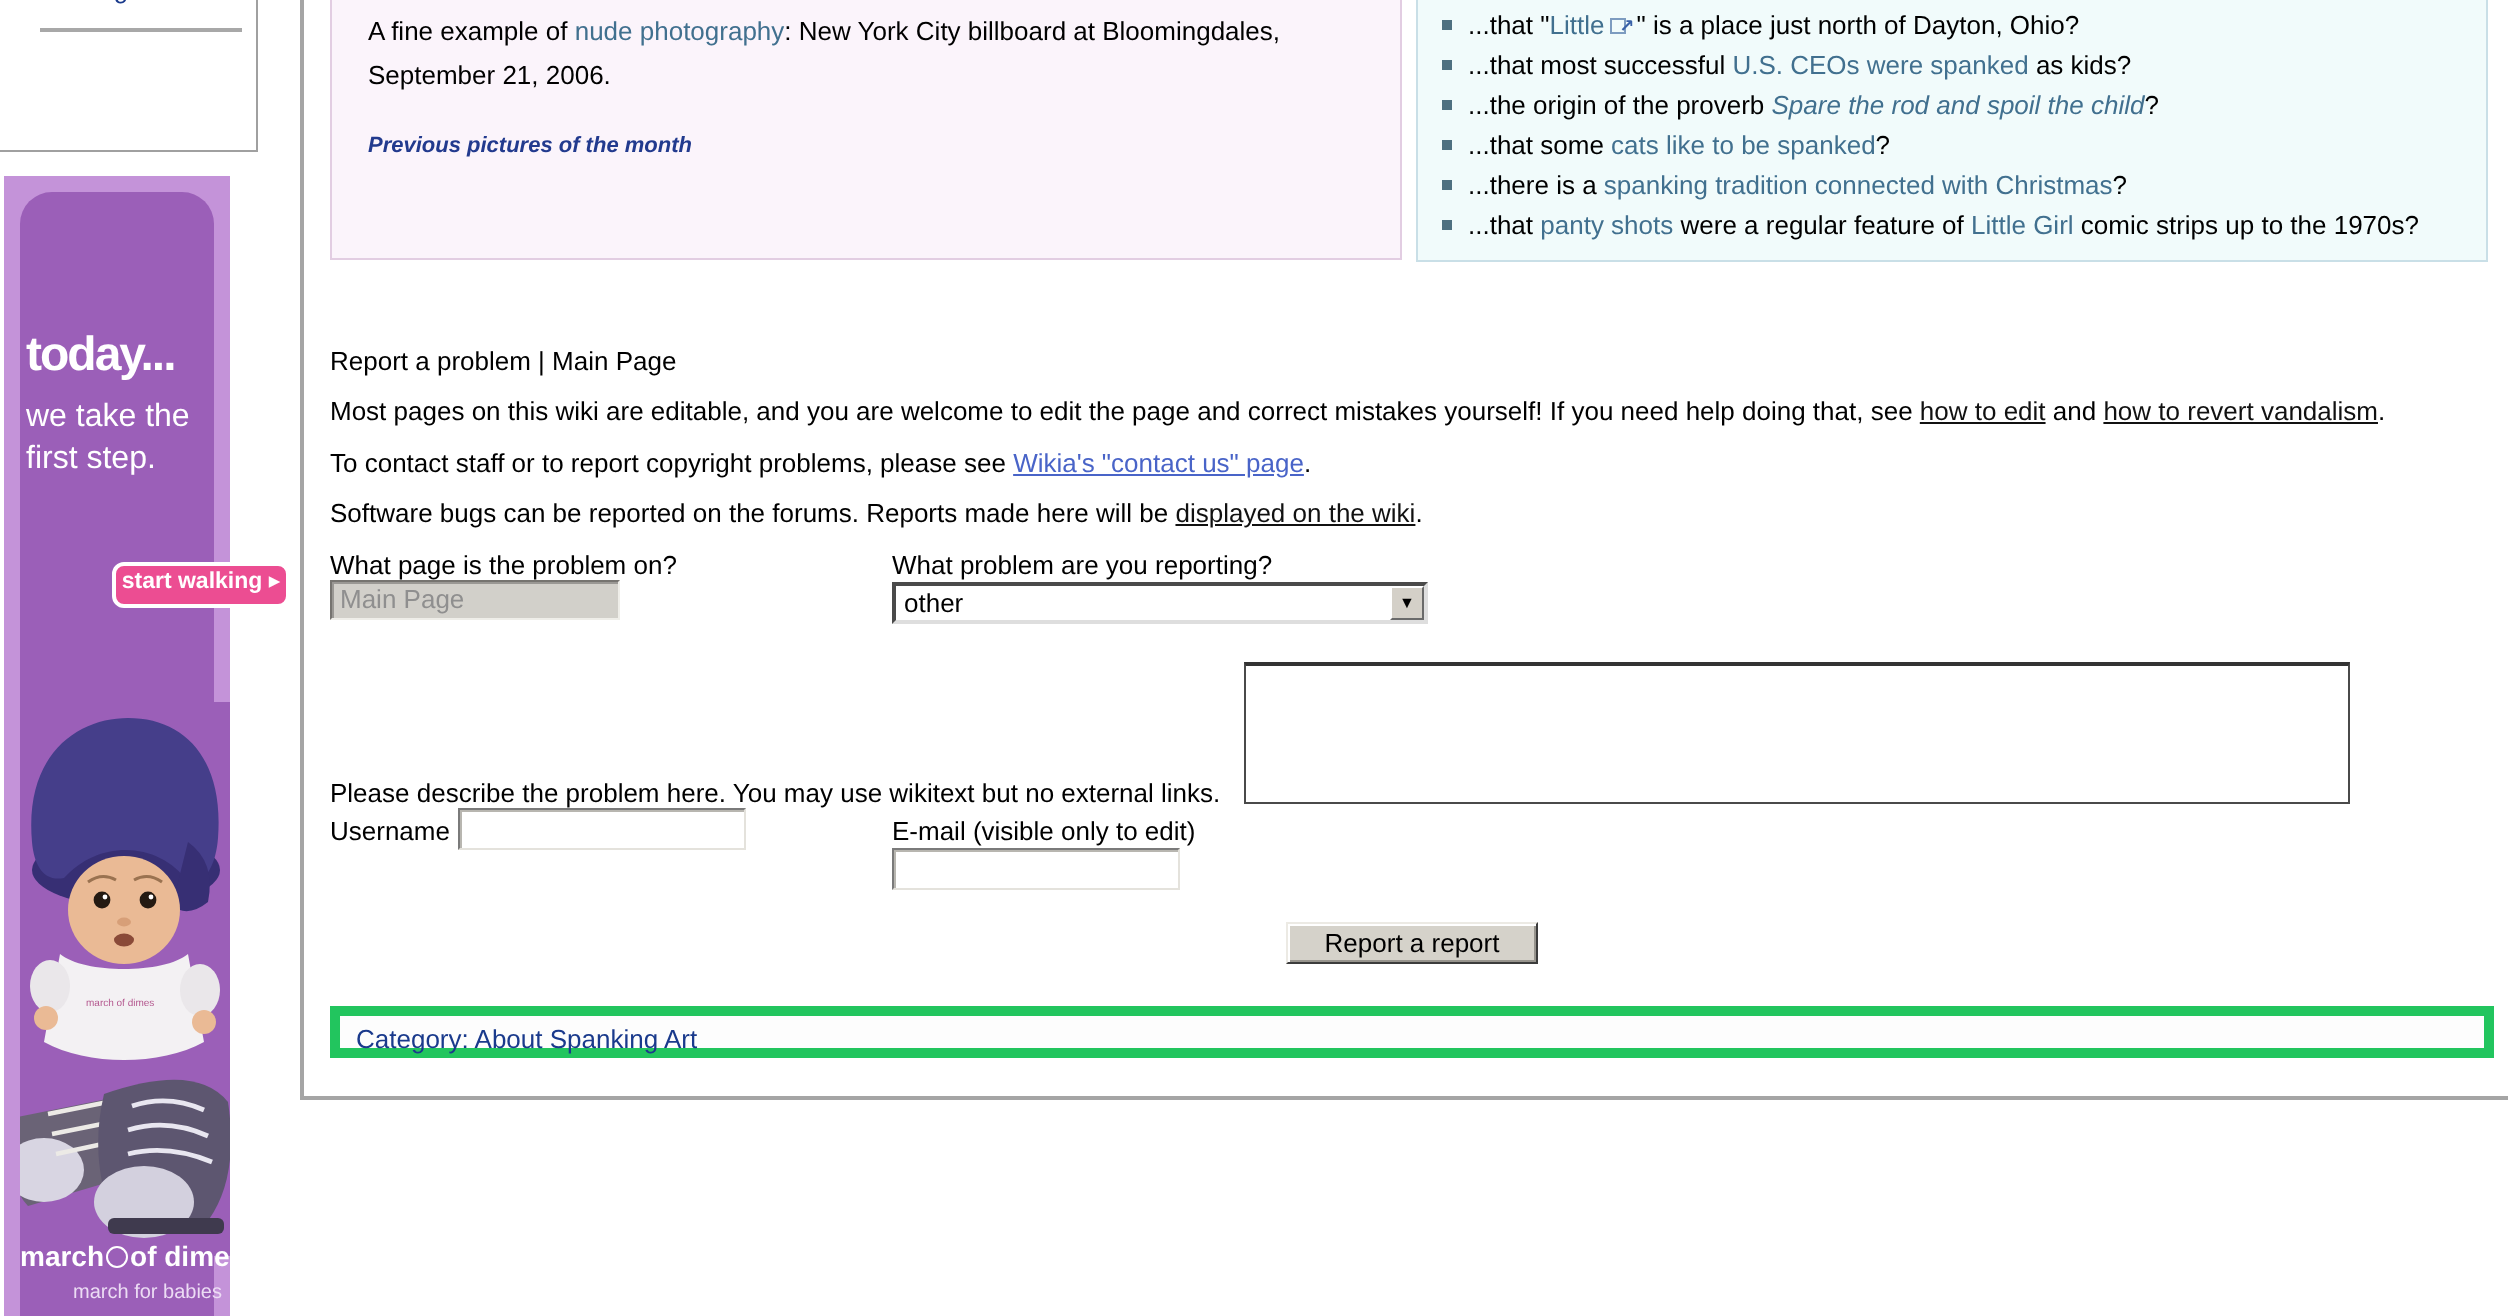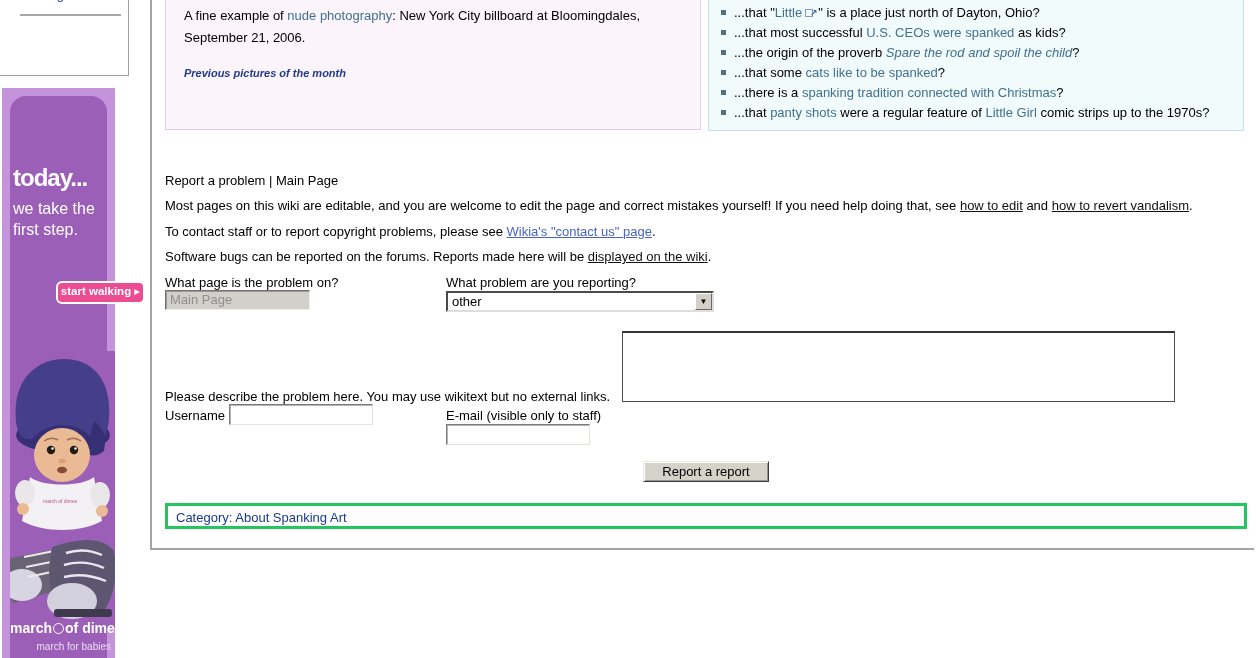--- a/index.html
+++ b/index.html
@@ -82,21 +82,21 @@
     font-family:"Liberation Sans","DejaVu Sans",sans-serif; outline:none; }
   #username-input { left:229px; top:404px; width:144px; height:21px; }
   #email-input { left:446px; top:424px; width:144px; height:21px; }
 
   .report-btn { position:absolute; left:643px; top:461px; width:126px; height:21px; background:#d5d2ca;
     border:1px solid; border-color:#eceae4 #3c3c3c #3c3c3c #eceae4;
     box-shadow:inset 1px 1px 0 #fff, inset -1px -1px 0 #97948d;
     font-size:13px; color:#000; font-family:"Liberation Sans","DejaVu Sans",sans-serif; cursor:pointer; }
 
   .category-box { position:absolute; left:165px; top:503px; width:1082px; height:26px;
-    background:#fdfdfd; border:3px solid #22c55e; font-size:13px; line-height:24px; padding-left:8px; }
+    background:#fdfdfd; border:5px solid #22c55e; font-size:13px; line-height:24px; padding-left:8px; }
   .cat-link { color:#1a3a8c; cursor:pointer; }
 </style>
 </head>
 <body>
 
 <div id="page">
 
   <div class="vote-box">
     <div class="vote-remnant">marriage?</div>
     <div class="vote-divider"></div>
@@ -178,20 +178,20 @@
     <span class="select-value">other</span>
     <span class="select-arrow-btn">▼</span>
   </div>
 
   <textarea class="problem-textarea" id="problem-textarea" style=""></textarea>
   <div class="form-label" style="left:165px; top:389px">Please describe the problem here. You may use wikitext but no external links.</div>
 
   <div class="form-label" style="left:165px; top:408px">Username</div>
   <input type="text" class="text-input" id="username-input" style="">
 
-  <div class="form-label" style="left:446px; top:408px">E-mail (visible only to staff)</div>
+  <div class="form-label" style="left:446px; top:408px">E-mail (visible only to edit)</div>
   <input type="text" class="text-input" id="email-input" style="">
 
   <button class="report-btn">Report a report</button>
 
   <div class="category-box"><span class="cat-link">Category:</span><span> </span><span class="cat-link">About Spanking Art</span></div>
 
 </div>
 
 </body></html>

